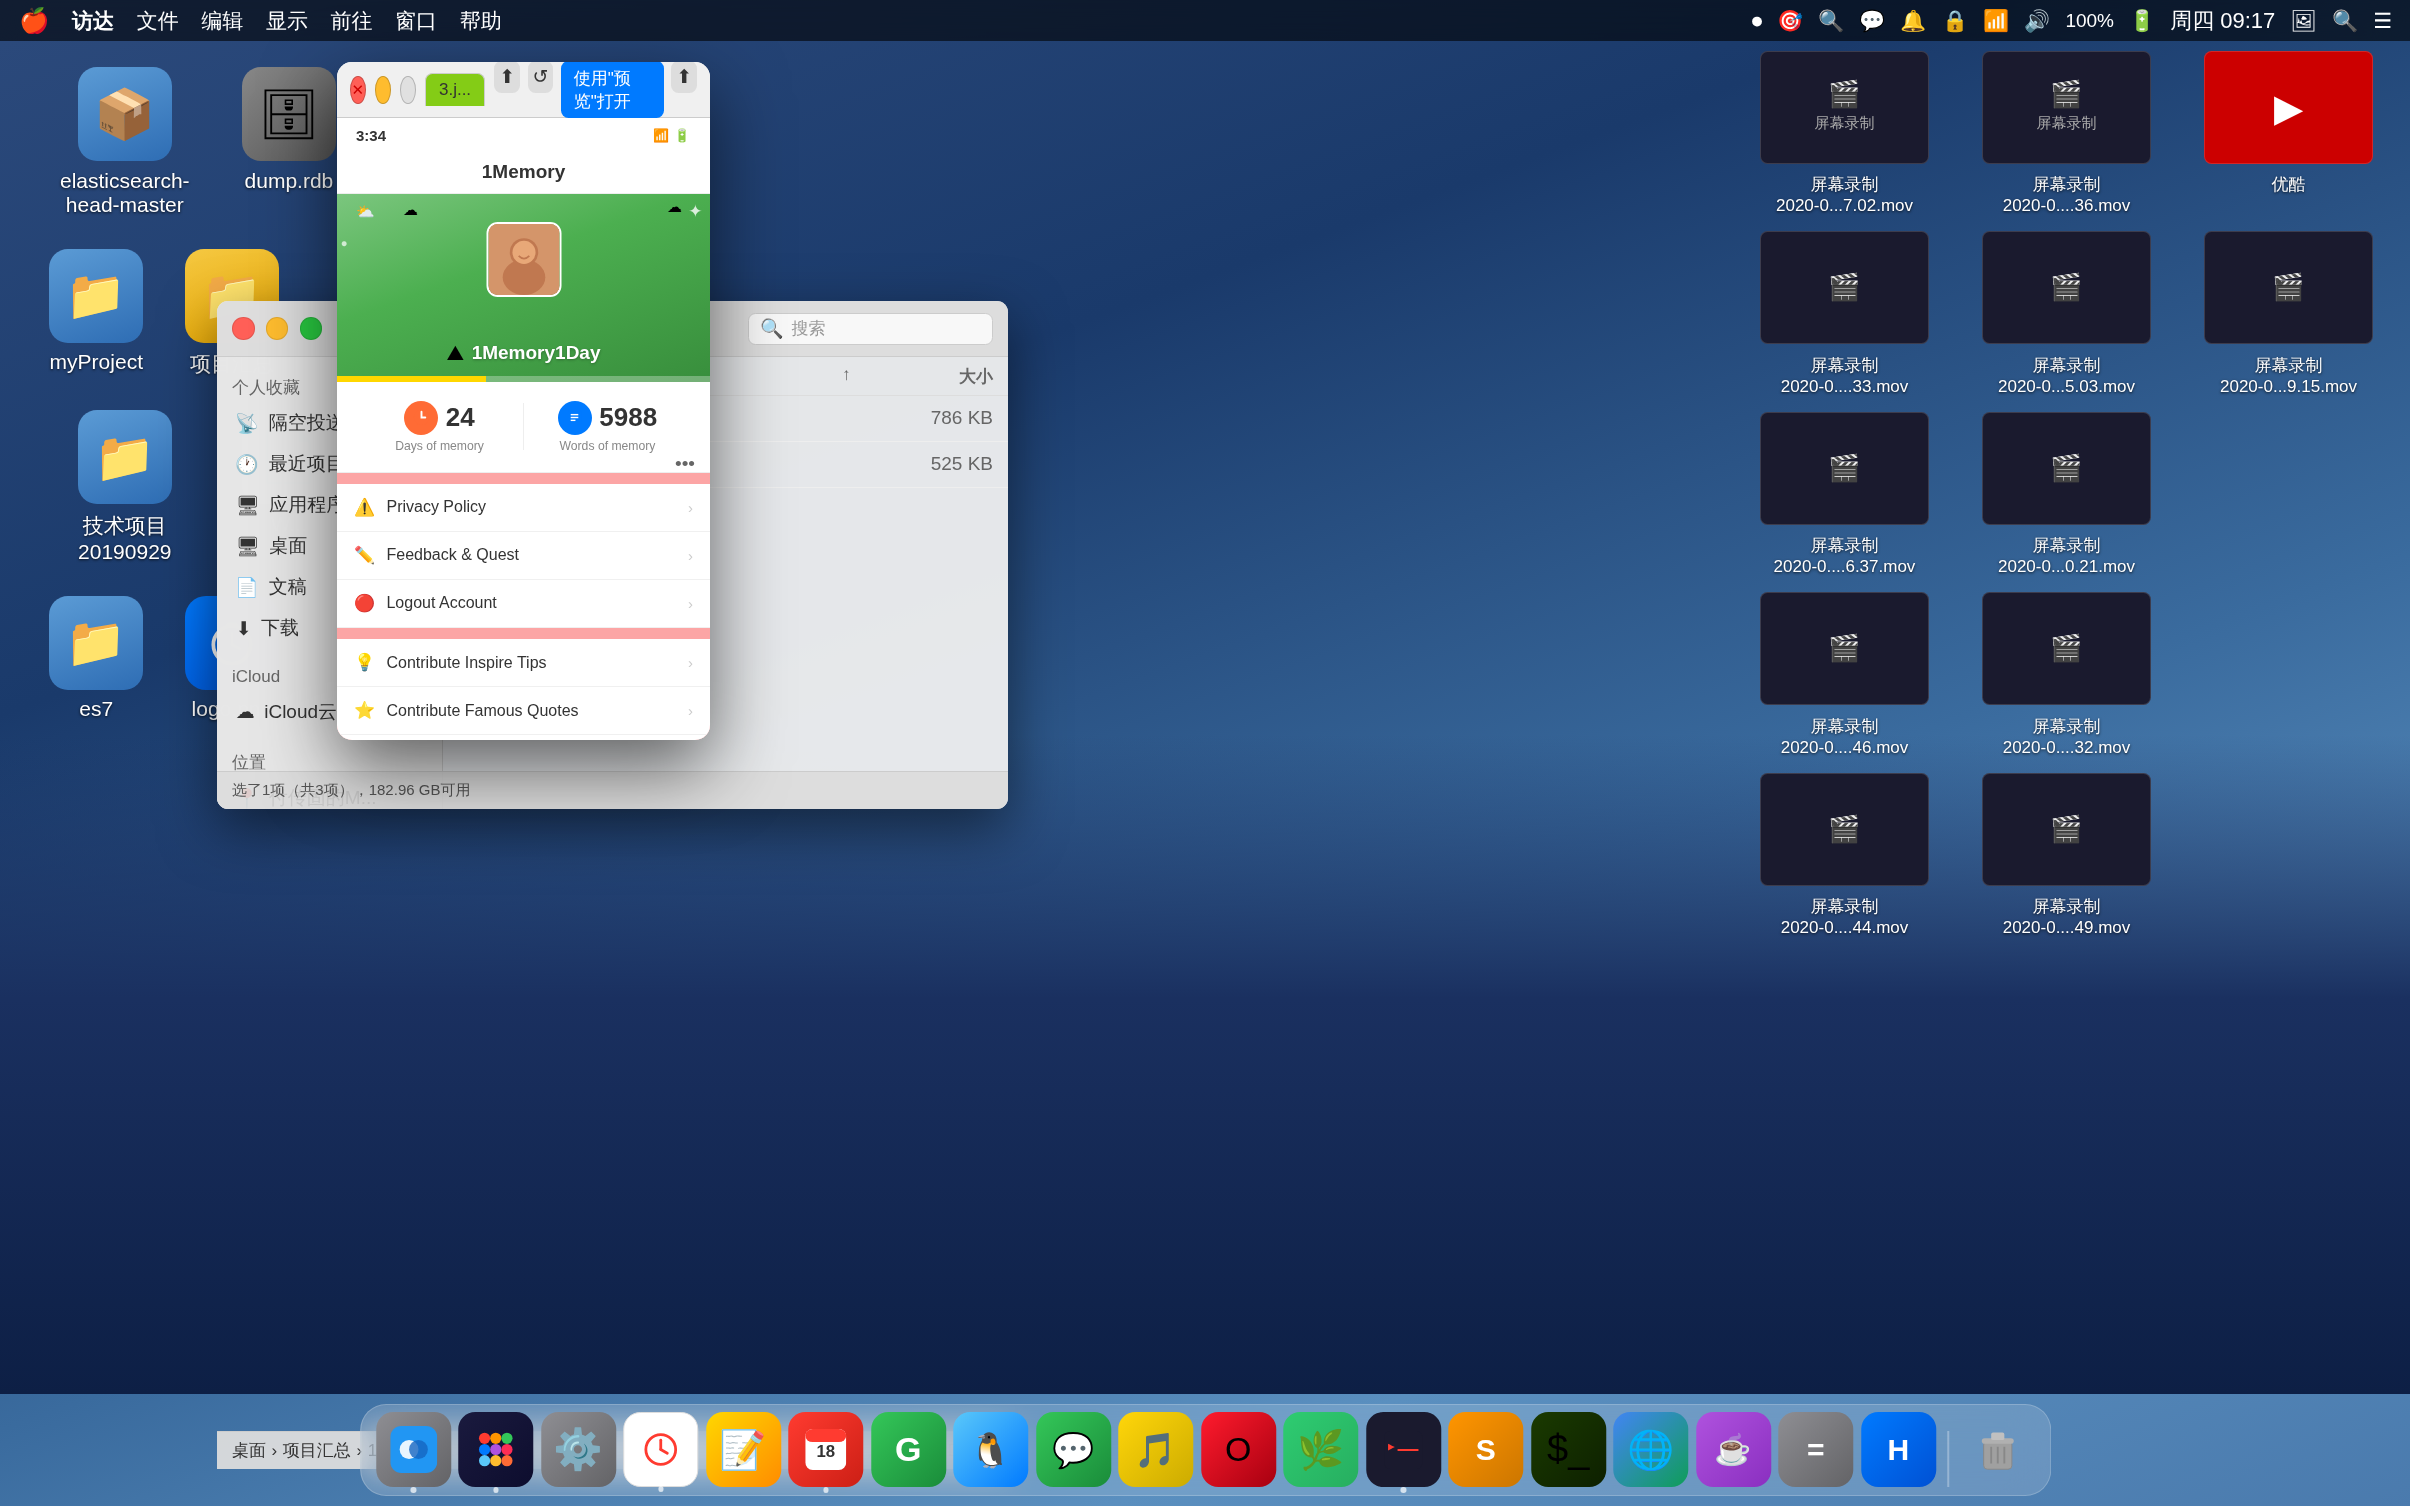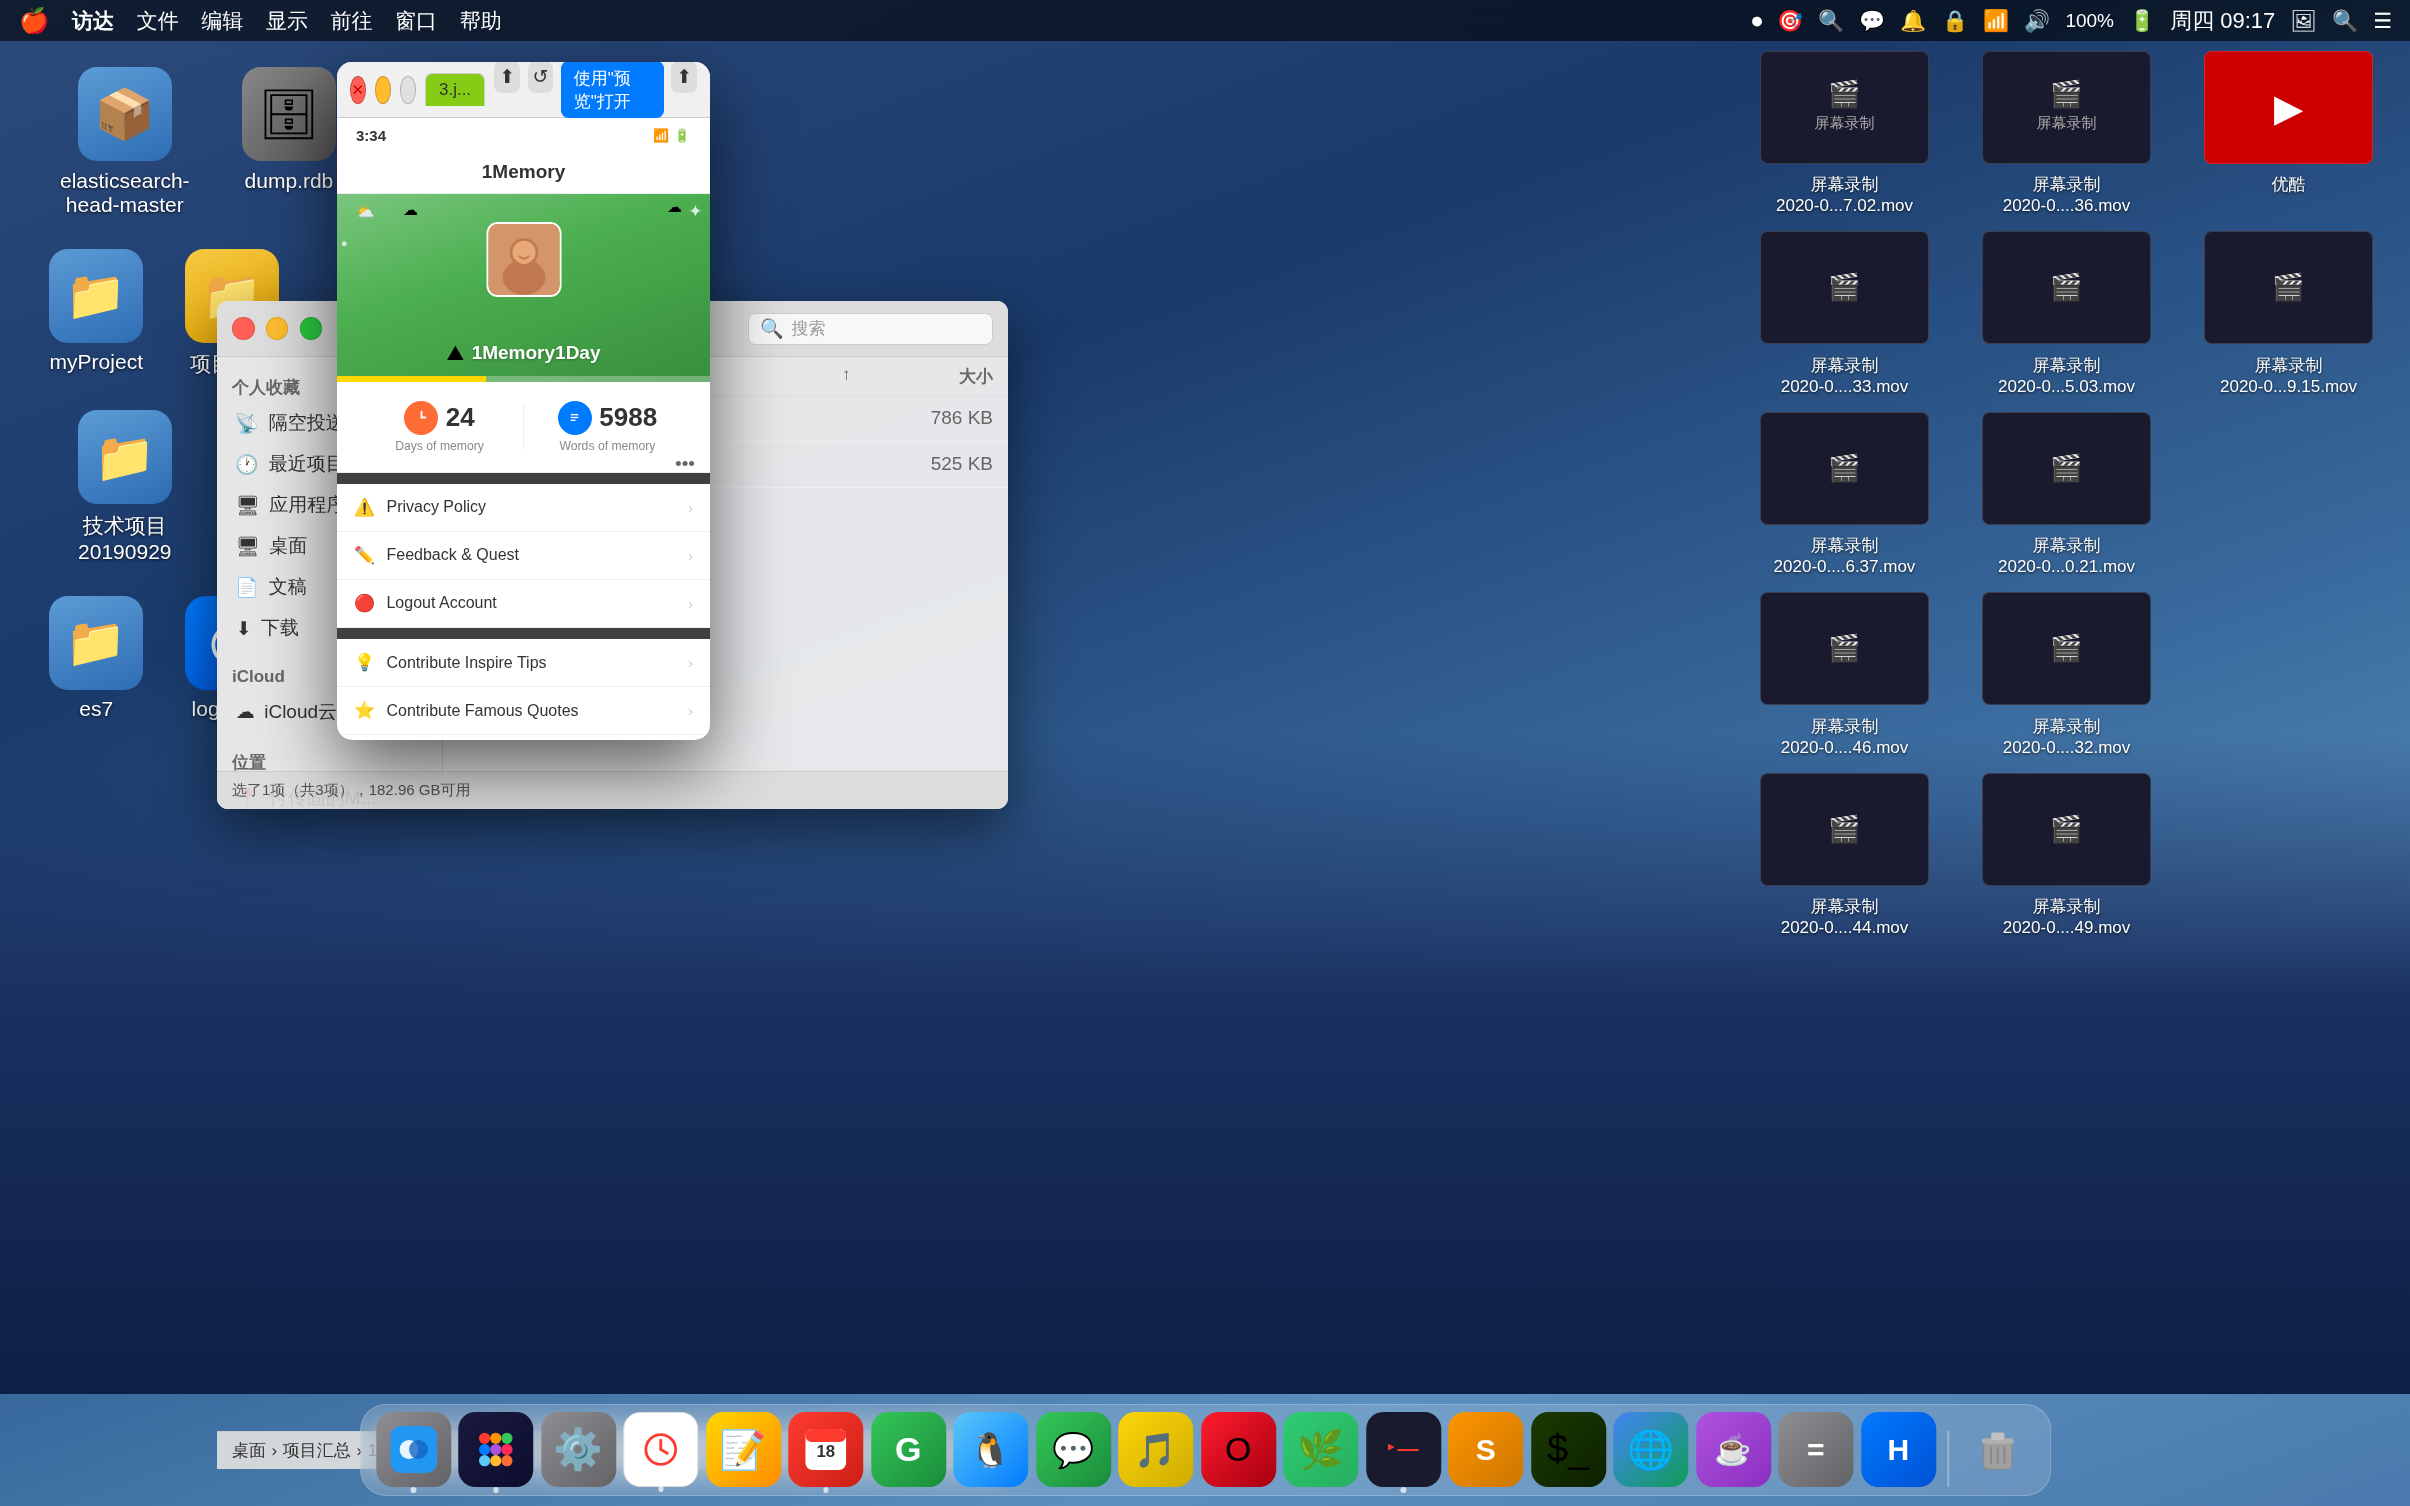--- a/index.html
+++ b/index.html
@@ -201,21 +201,21 @@
       width: 226px;
       bottom: 0;
       background: rgba(230,230,230,0.9);
       border-right: 0.9px solid #ccc;
       padding: 11.3px 0;
     }
     .finder-sidebar-section {
       padding: 7.5px 15px 3.8px;
       font-size: 17px;
       color: #666;
-      font-weight: 700;
+      font-weight: 400;
     }
     .finder-sidebar-item {
       padding: 7.5px 15px;
       font-size: 19px;
       color: #333;
       display: flex;
       align-items: center;
       gap: 9.4px;
       cursor: pointer;
       border-radius: 5.6px;
@@ -331,21 +331,21 @@
       background: #007AFF;
       color: white;
       border-radius: 7.5px;
       padding: 5.6px 13px;
       font-size: 17px;
       cursor: pointer;
     }
 
     
     .iphone-screen {
-      background: #404040;
+      background: #fca5a5;
       height: 691px;
       overflow: hidden;
       position: relative;
     }
     .iphone-status-bar {
       background: white;
       height: 34px;
       display: flex;
       align-items: center;
       padding: 0 19px;

